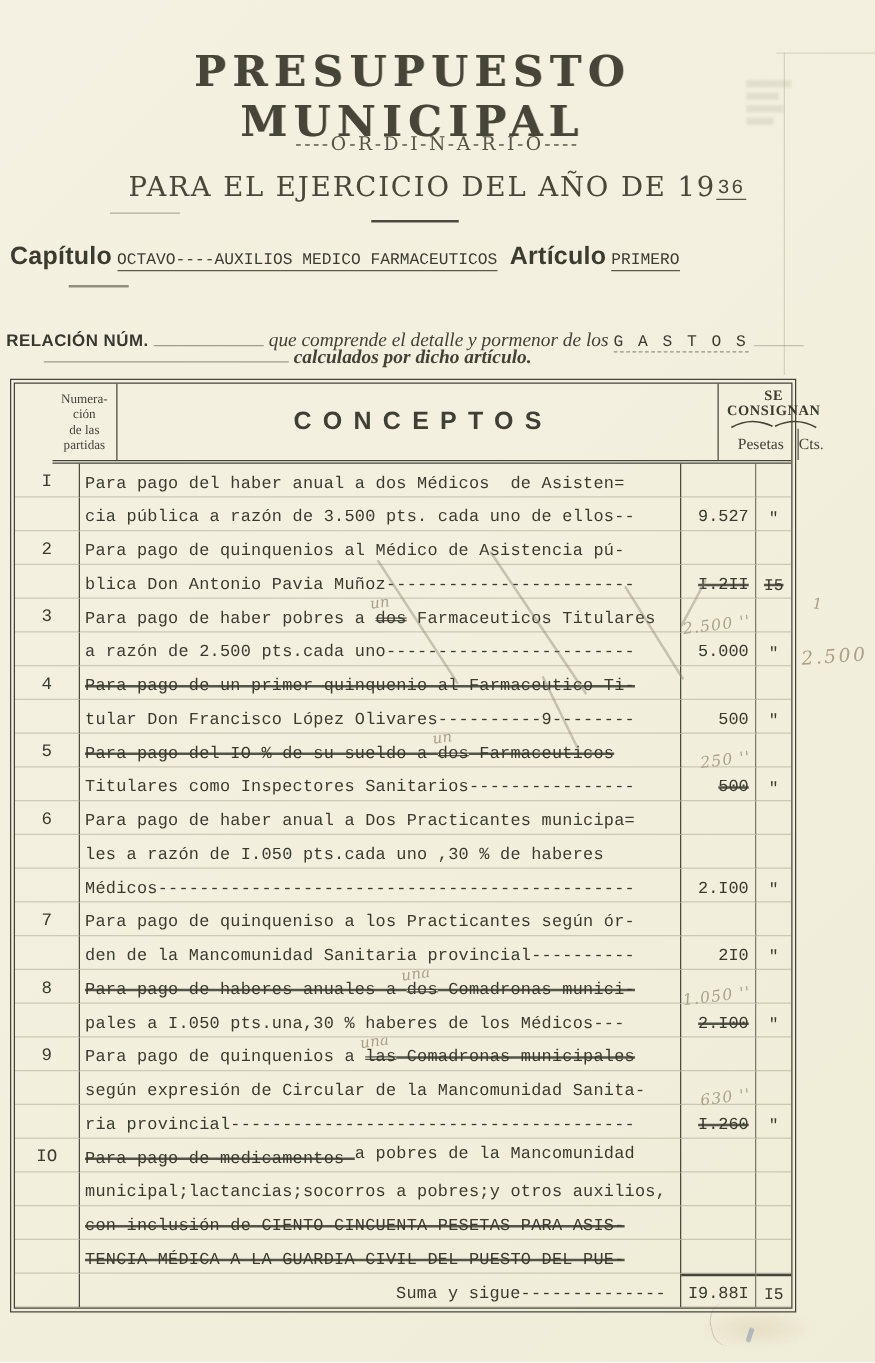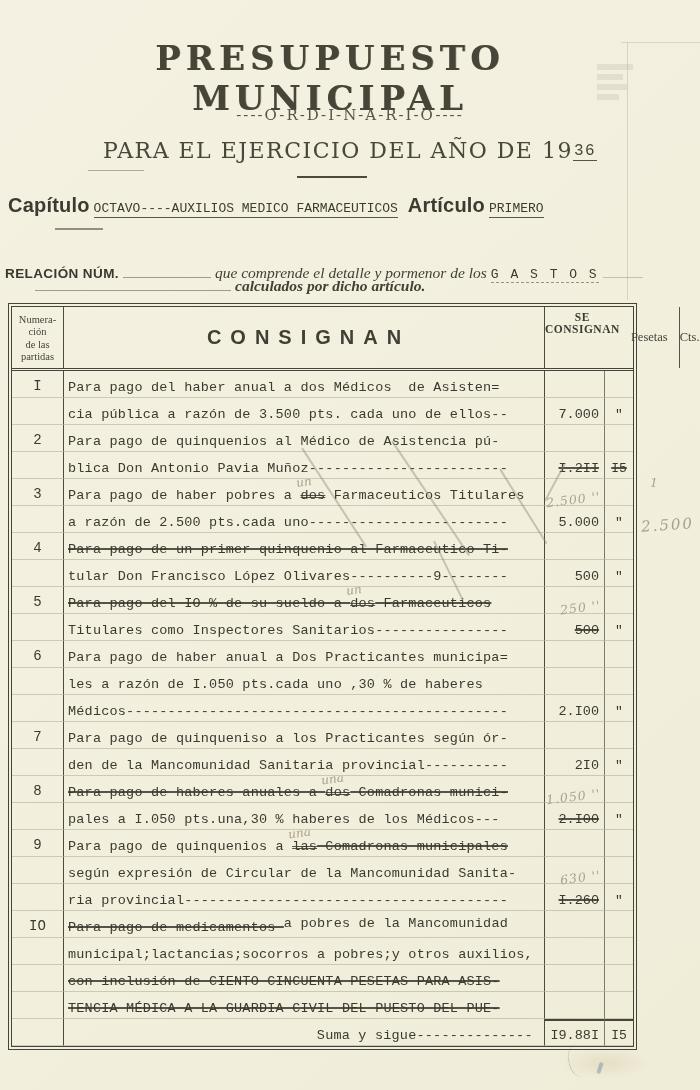--- a/index.html
+++ b/index.html
@@ -53,32 +53,33 @@
   .gastos{ letter-spacing:2px; border-bottom:1px dashed rgba(90,87,70,.6); }
   .relacion-line2{ position:absolute; top:277px; left:35px; white-space:nowrap;font-weight:bold; }
   
   .doc-table{
     position:absolute; left:8px; top:303px; width:629px; box-sizing:border-box;
     border:4px double #45443a; background:transparent;
   }
   .header-row{
     display:grid; grid-template-columns:52px 481px 88px; height:61px;
     border-bottom:3px double #45443a;
+    margin-left:30px;
   }
   .h-num{
     border-right:1.5px solid #4c4b40; display:flex; flex-direction:column;
     align-items:center; justify-content:center; font-size:10.5px; line-height:1.18;
     color:#45443a; padding-top:2px;
   }
   .h-con{
     border-right:1.5px solid #4c4b40; display:flex; align-items:center; justify-content:center;
     font-family:"Liberation Sans", sans-serif; font-weight:bold; font-size:20px;
     letter-spacing:9px; color:#403f34; text-indent:9px;
   }
-  .h-consignan{ display:flex; flex-direction:row; }
+  .h-consignan{ display:flex; flex-direction:column;align-items:center; }
   .consignan-title{
     text-align:center; font-weight:bold; font-size:11.5px; letter-spacing:0.5px;
     color:#3c3b30; padding-top:4px; font-family:"Liberation Serif", serif;
   }
   .brace{ display:block; margin:0 auto; }
   .consignan-sub{ flex:1; display:grid; grid-template-columns:59px 1fr; }
   .consignan-sub .h-pes, .consignan-sub .h-cts{
     display:flex; align-items:center; justify-content:center; font-size:12.5px; color:#45443a;
   }
   .consignan-sub .h-cts{ border-left:1px solid #55544a; }
@@ -205,21 +206,21 @@
   </div>
 
   <div class="doc-table">
     <div class="header-row">
       <div class="h-num">
         <span>Numera-</span>
         <span>ción</span>
         <span>de las</span>
         <span>partidas</span>
       </div>
-      <div class="h-con">CONSIGNAN</div>
+      <div class="h-con">CONCEPTOS</div>
       <div class="h-consignan">
         <div class="consignan-title">SE CONSIGNAN</div>
         <svg class="brace" width="74" height="8" viewBox="0 0 74 8">
           <path d="M3,7 Q19,-2 36,6 M38,6 Q55,-2 71,7" stroke="#45443a" stroke-width="1.3" fill="none"></path>
         </svg>
         <div class="consignan-sub">
           <div class="h-pes">Pesetas</div>
           <div class="h-cts">Cts.</div>
         </div>
       </div>
@@ -228,21 +229,21 @@
         <div class="line-row">
           <div class="cell num-cell">I</div>
           <div class="cell con-cell"><span class="seg">Para pago del haber anual a dos Médicos  de Asisten=</span></div>
           <div class="cell pes-cell"></div>
           <div class="cell cts-cell"></div>
         </div>
         <div class="line-row">
           <div class="cell num-cell"></div>
           <div class="cell con-cell"><span class="seg">cia pública a razón de 3.500 pts. cada uno de ellos--</span></div>
           <div class="cell pes-cell">
-            <span class="amt">7.000</span>
+            <span class="amt">9.527</span>
           </div>
           <div class="cell cts-cell">
             <span class="amt">"</span>
           </div>
         </div>
         <div class="line-row">
           <div class="cell num-cell">2</div>
           <div class="cell con-cell"><span class="seg">Para pago de quinquenios al Médico de Asistencia pú-</span></div>
           <div class="cell pes-cell"></div>
           <div class="cell cts-cell"></div>

